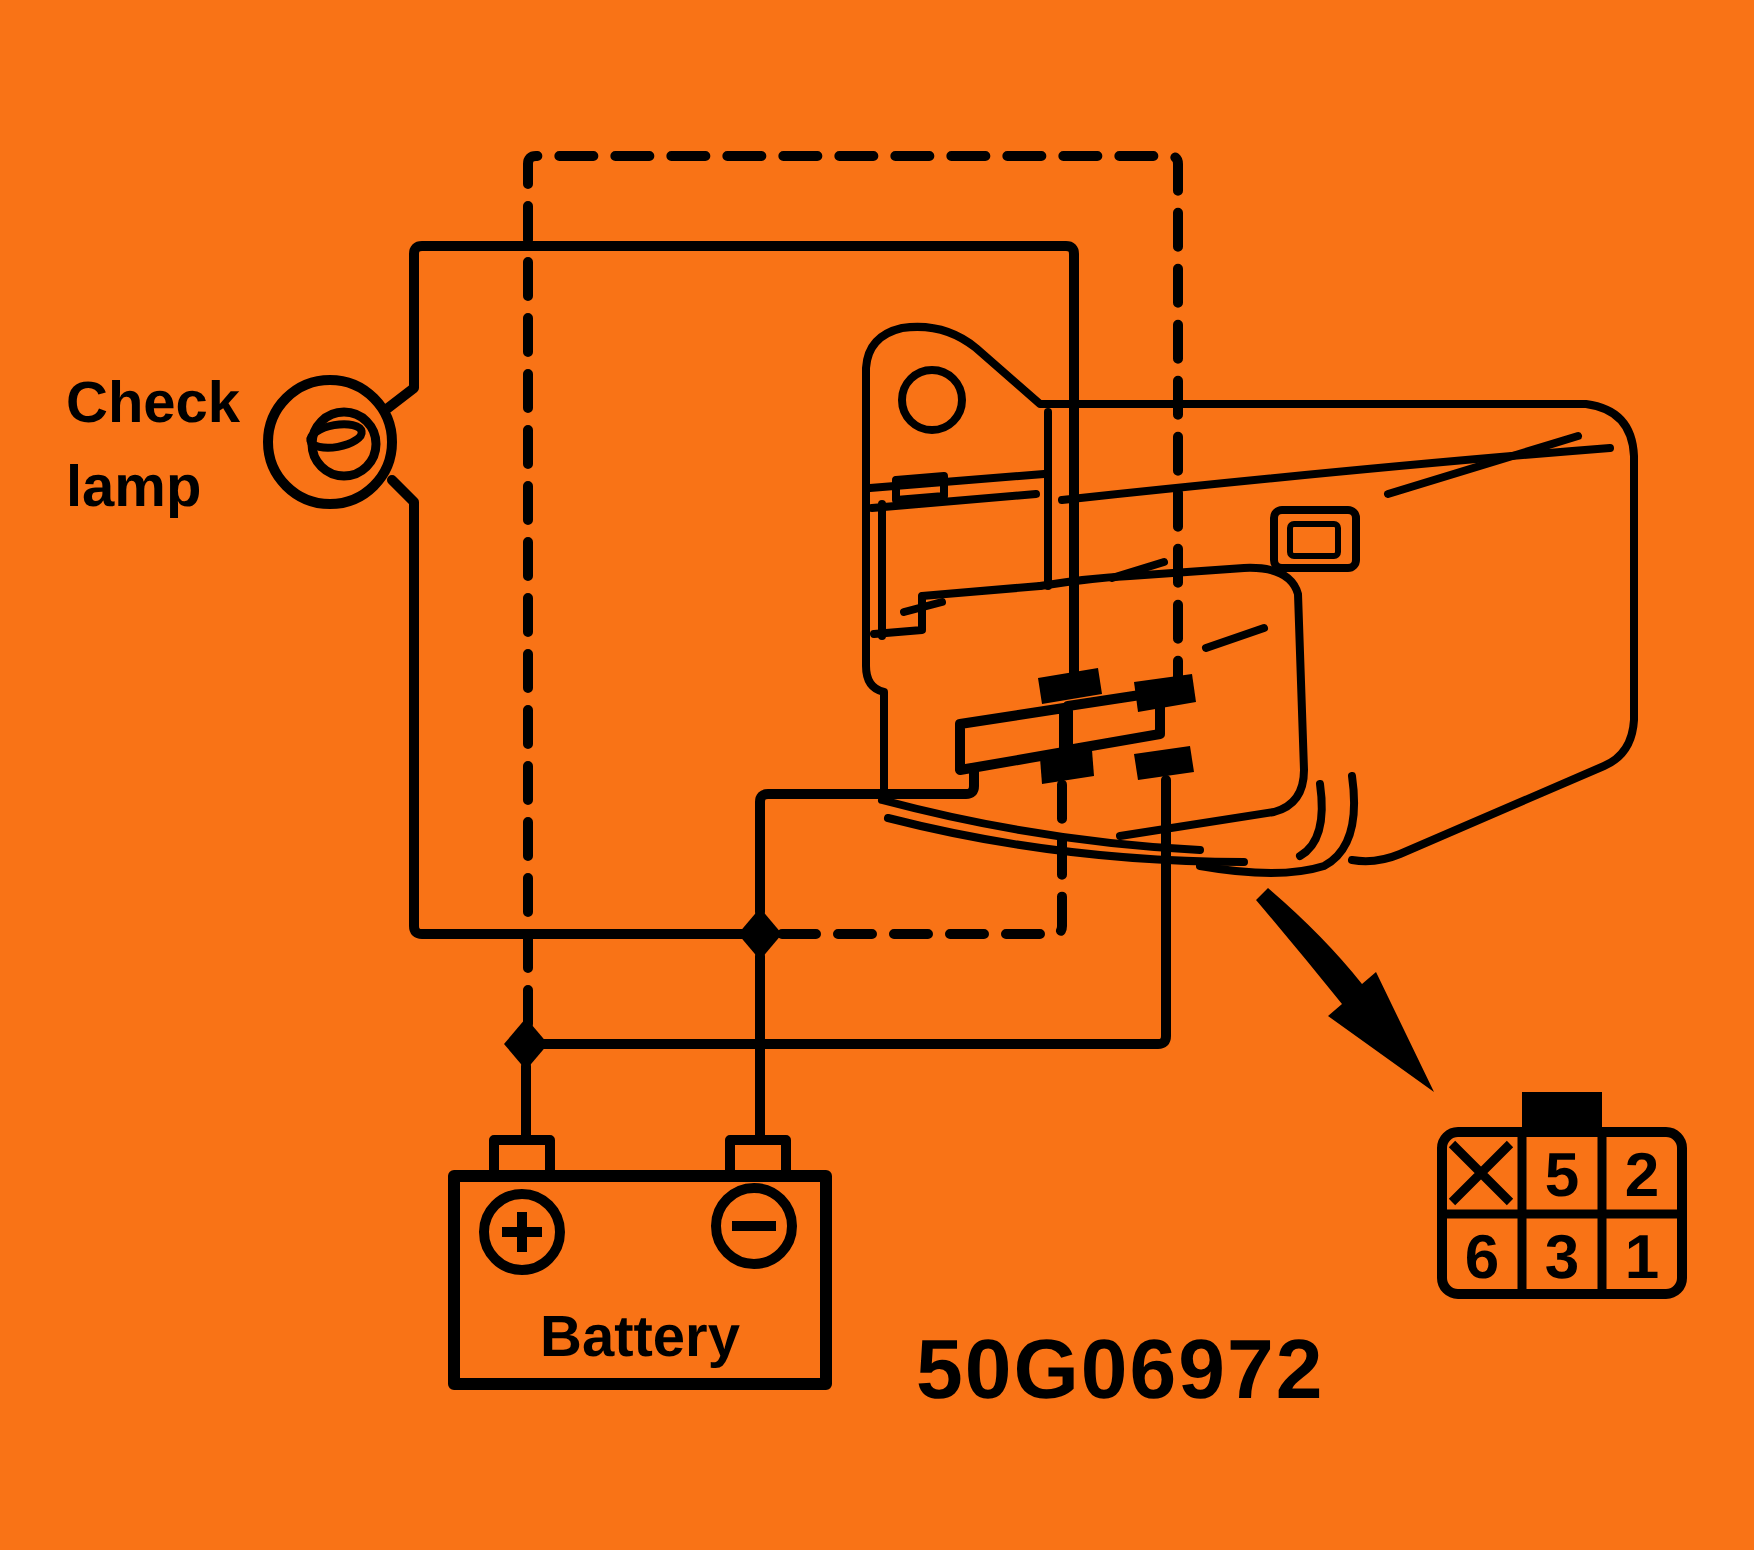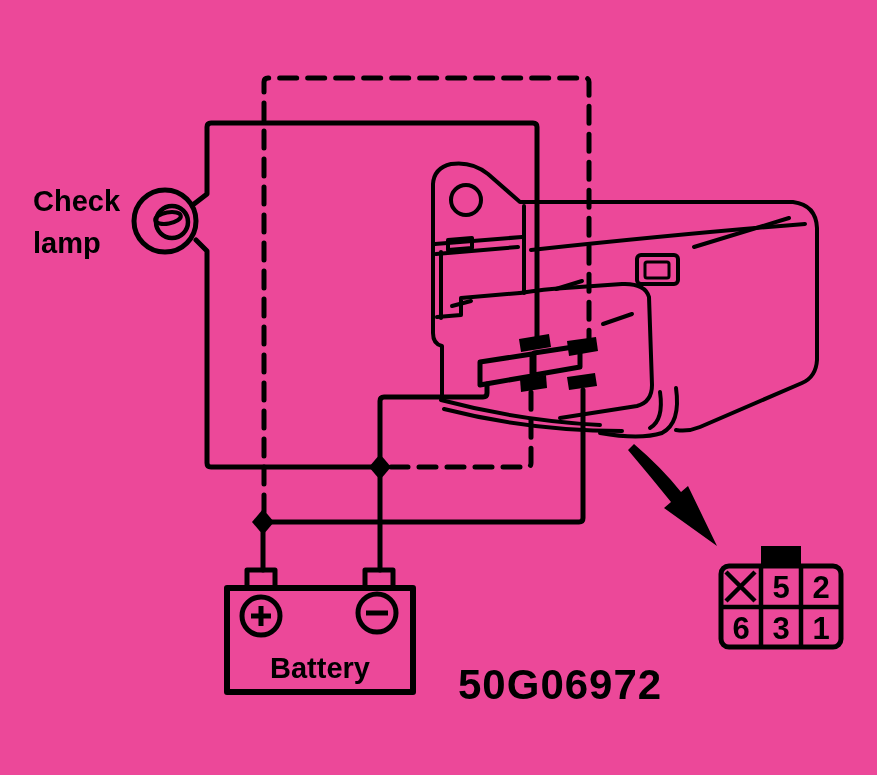--- a/index.html
+++ b/index.html
@@ -1,19 +1,19 @@
 <!DOCTYPE html>
 <html><head>
 <meta charset="utf-8">
 <style>
   html,body{margin:0;padding:0;background:#ffffff;}
   #stage{
     position:relative;
     width:877px;height:775px;
-    background:#ec4899;
+    background:#f97316;
     font-family:"Liberation Sans", sans-serif;
     overflow:hidden;
   }
   svg text{font-family:"Liberation Sans", sans-serif; fill:#000000;}
   .lbl{font-size:29px;font-weight:600;}
   .pin{font-size:31px;font-weight:700;}
   .pn{font-size:42px;font-weight:700;letter-spacing:1px;}
 </style>
 </head>
 <body>

